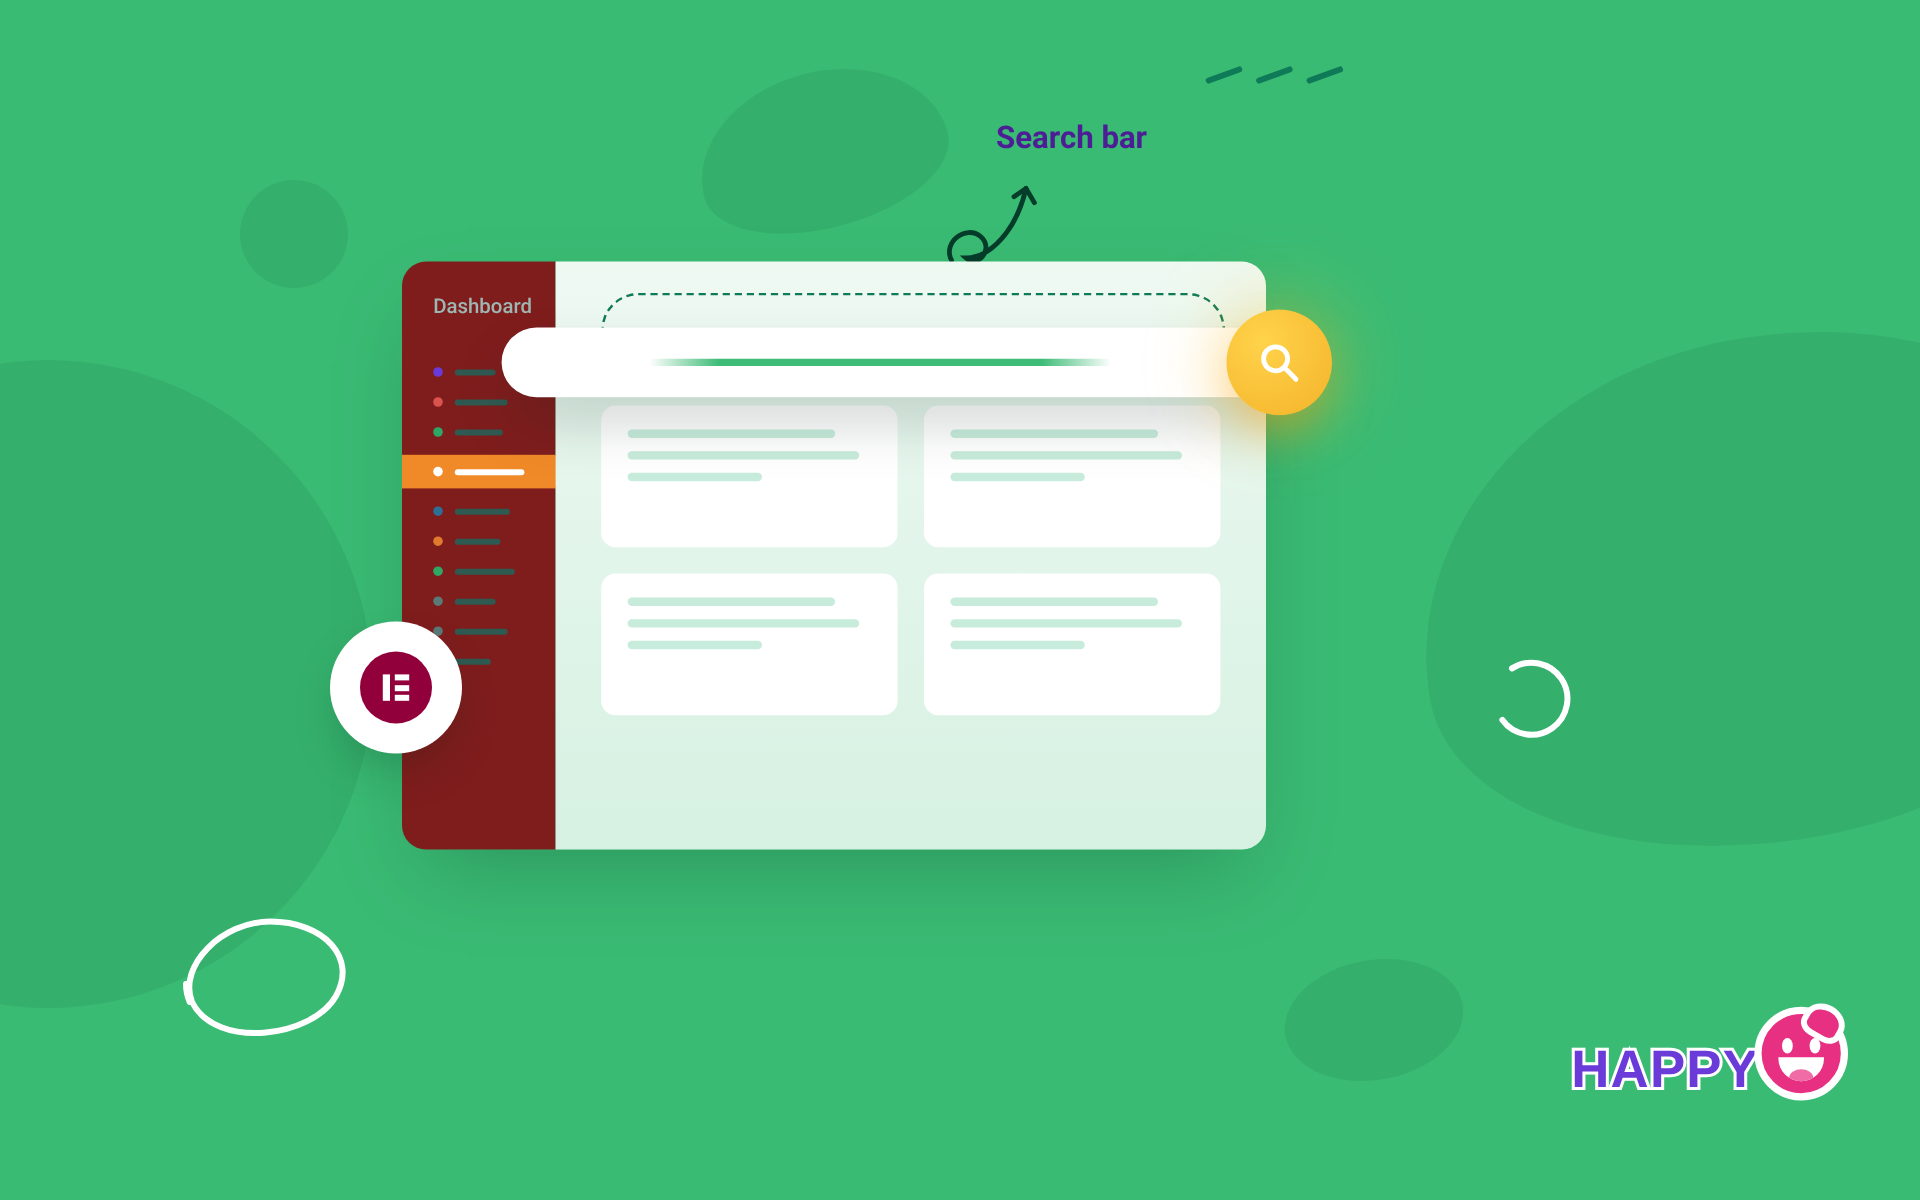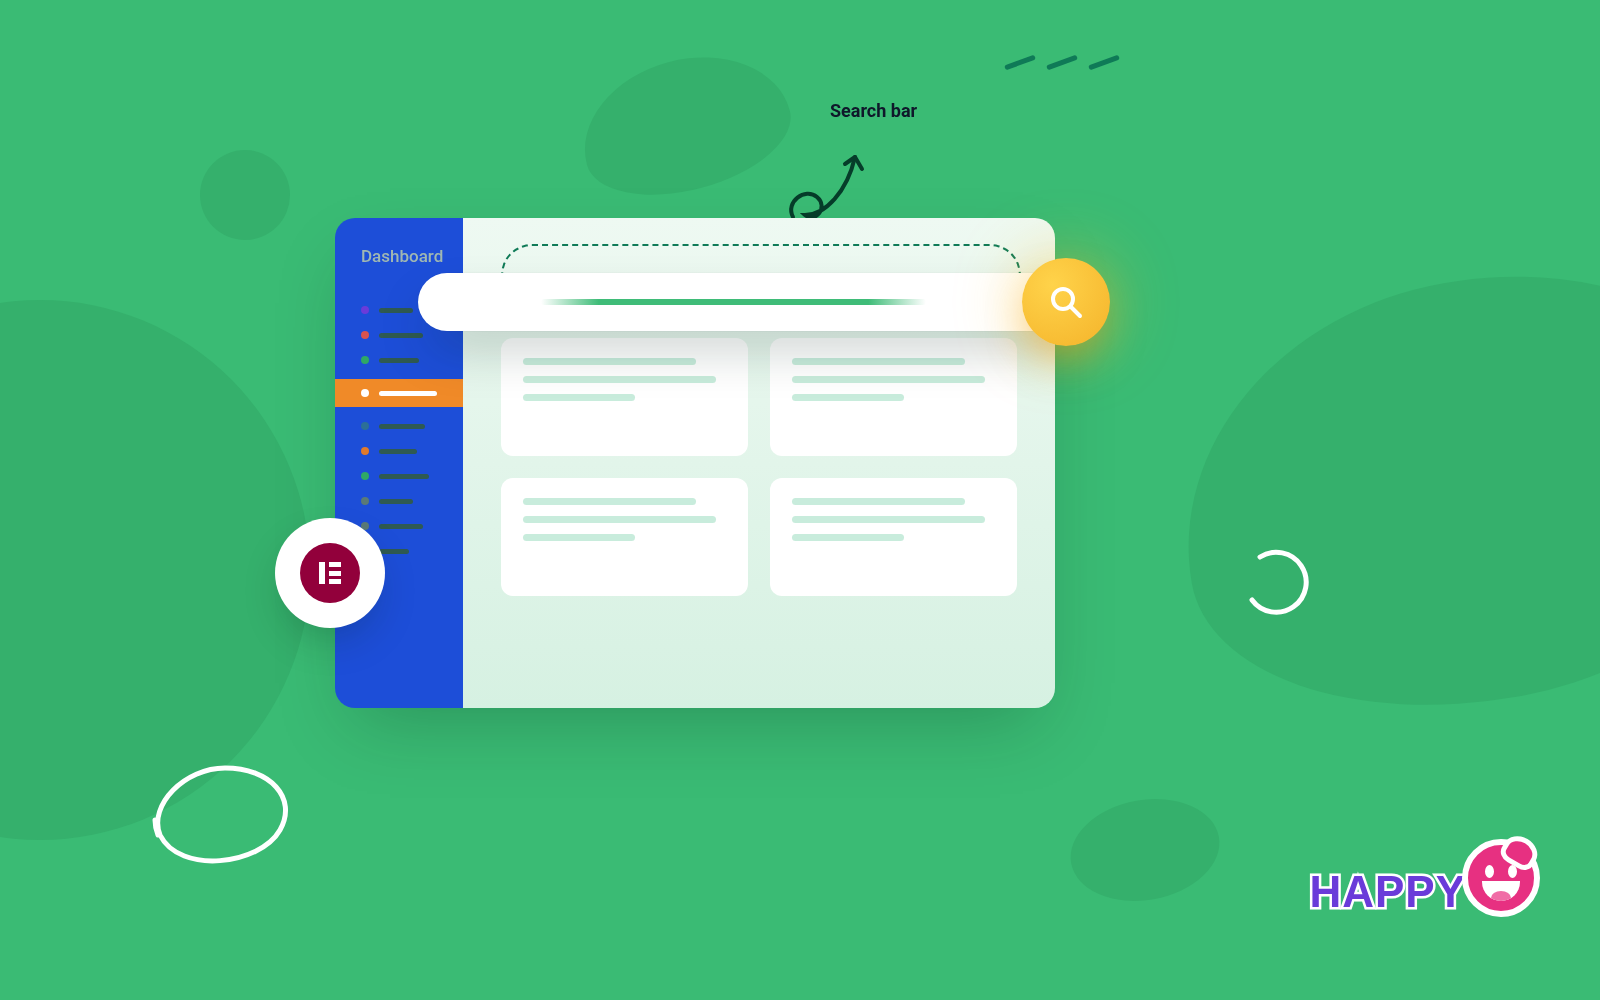--- a/index.html
+++ b/index.html
@@ -15,27 +15,27 @@
   .blob-5 { width: 90px; height: 90px; left: 200px; top: 150px; background: #35B06C; }
 
   
   .deco-oval { position: absolute; left: 140px; bottom: 130px; width: 160px; height: 120px; }
   .deco-arc  { position: absolute; right: 280px; top: 545px; width: 80px; height: 80px; }
   .ticks { position: absolute; right: 480px; top: 60px; display: flex; gap: 10px; }
   .ticks span { display: block; width: 32px; height: 5px; background: #0F7A57; border-radius: 3px; transform: rotate(-20deg); }
 
   
   .annotation-wrap { position: absolute; left: 830px; top: 100px; pointer-events: none; }
-  .annotation-text { font-size: 18px; font-weight: 700; color: #0f172a; }
+  .annotation-text { font-size: 26px; font-weight: 700; color: #4c1d95; }
   .annotation-arrow { position: absolute; width: 110px; height: 110px; left: -55px; top: 22px; }
 
   
   .window { position: absolute; left: 335px; top: 218px; width: 720px; height: 490px; border-radius: 20px; overflow: visible; display: flex;
             box-shadow: 0 30px 70px -20px rgba(0,30,20,0.25); }
-  .sidebar { width: 128px; background: #1d4ed8; border-radius: 20px 0 0 20px; padding-top: 28px; position: relative; }
+  .sidebar { width: 128px; background: #7f1d1d; border-radius: 20px 0 0 20px; padding-top: 28px; position: relative; }
   .sidebar-title { color: #9FB7B2; font-size: 17px; font-weight: 500; text-align: left; padding-left: 26px; margin-bottom: 38px; }
   .nav { display: flex; flex-direction: column; gap: 13px; padding-left: 26px; }
   .nav-item { display: flex; align-items: center; gap: 10px; height: 12px; position: relative; }
   .nav-item.active { background: #F08A28; margin-left: -26px; padding-left: 26px; height: 28px; width: 128px; }
   .nav-item.active::after { content: ""; position: absolute; right: -8px; top: 50%; transform: translateY(-50%); width: 0; height: 0;
        border-top: 14px solid transparent; border-bottom: 14px solid transparent; border-left: 9px solid #F08A28; }
   .dot { width: 8px; height: 8px; border-radius: 50%; flex: 0 0 8px; }
   .bar { height: 5px; border-radius: 3px; background: #2F5A52; }
   .nav-item.active .bar { background: #fff; }
   .nav-item.active .dot { background: #fff !important; }

